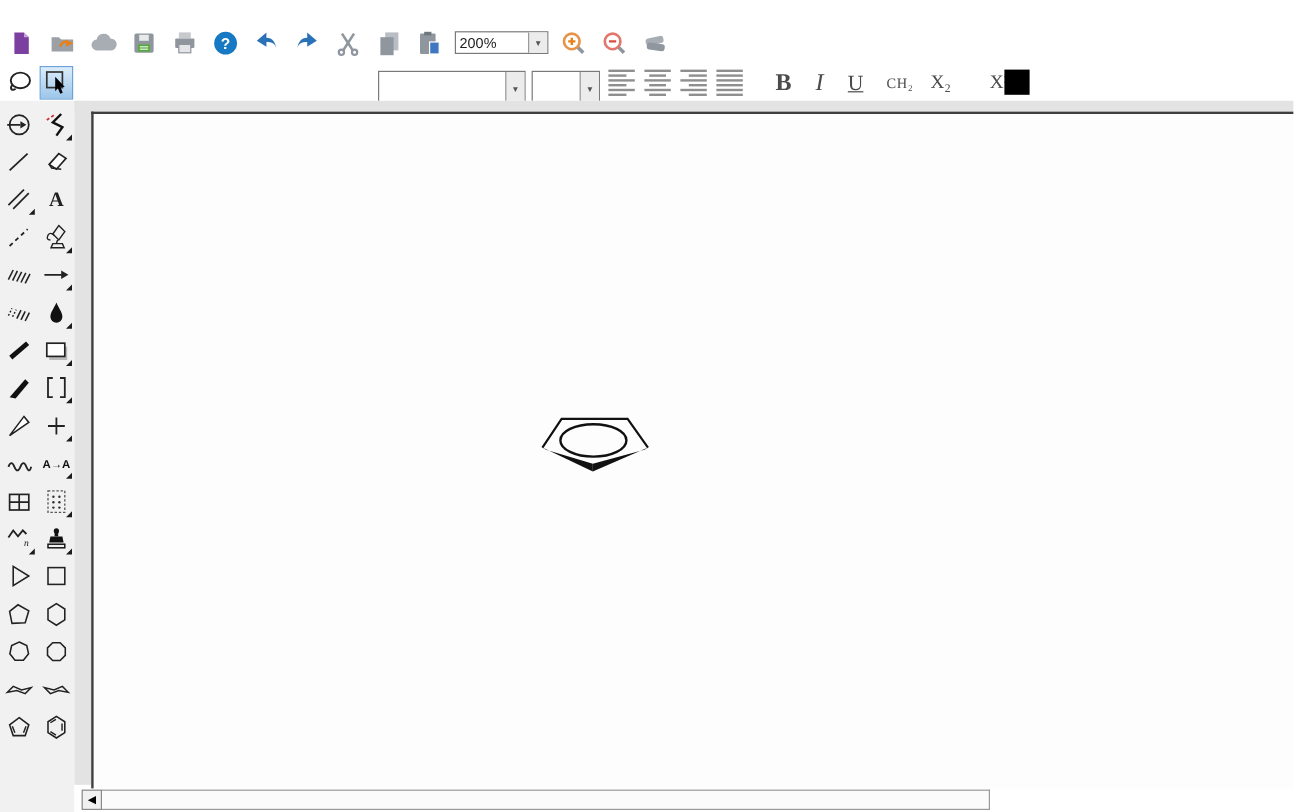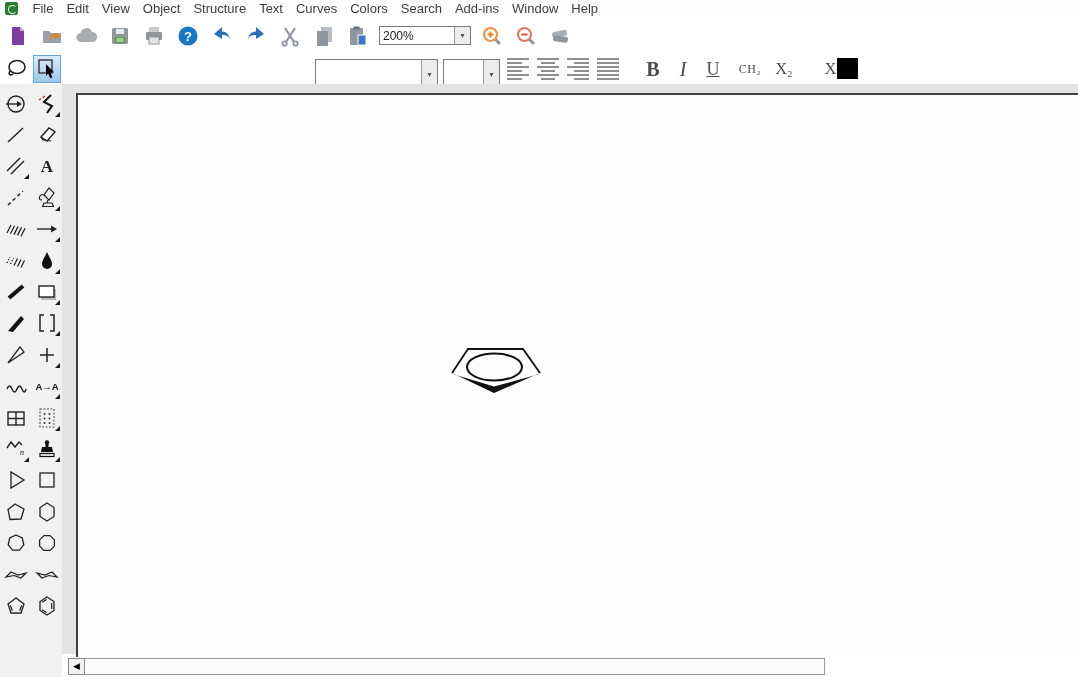--- a/index.html
+++ b/index.html
@@ -19,21 +19,21 @@
   
   #toolbar1 { position:absolute; left:0; top:17px; width:100%; height:37px;
               display:flex; align-items:center; padding-left:5px; gap:8px; background:#fff; }
   .tb-btn { width:26px; height:28px; display:flex; align-items:center; justify-content:center; }
   .combo { height:19px; background:#fff; border:1px solid #7a7a7a; display:flex;
            align-items:center; font-size:12px; color:#1c1c1c; }
   .combo .combo-text { flex:1; padding-left:3px; white-space:nowrap; overflow:hidden; }
   .combo .combo-btn { width:16px; height:100%; background:#ececec; border-left:1px solid #9a9a9a;
                       display:flex; align-items:center; justify-content:center; }
   .combo .combo-btn span { font-size:8px; color:#555; }
-  #zoom-combo { width:92px; }
+  #zoom-combo { width:78px; }
 
   
   #toolbar2 { position:absolute; left:0; top:54px; width:100%; height:30px; background:#fff; }
   .t2 { position:absolute; top:0; height:30px; display:flex; align-items:center; justify-content:center; }
   .tool28 { width:28px; height:28px; top:1px; }
   .active-tool { background:linear-gradient(180deg,#dcedfb 0%,#9cc6ea 100%);
                  border:1px solid #6da3d8; }
   #font-combo { left:315px; top:5px; width:123px; }
   #size-combo { left:443px; top:5px; width:57px; }
   .align-icn { display:flex; flex-direction:column; gap:2px; width:22px; }
@@ -69,35 +69,20 @@
   #hscroll-left { width:17px; height:17px; background:#f1f1f1; border:1px solid #8a8a8a;
                   display:flex; align-items:center; justify-content:center;
                   font-size:9px; color:#000; line-height:1; }
   #hscroll-track { flex:1; background:#fbfbfb; border:1px solid #9a9a9a; border-left:none; }
 </style>
 </head>
 <body>
 
 <div id="app">
 
-  <div id="menubar">
-    <span class="app-logo"></span>
-    <span class="menu-item">File</span>
-    <span class="menu-item">Edit</span>
-    <span class="menu-item">View</span>
-    <span class="menu-item">Object</span>
-    <span class="menu-item">Structure</span>
-    <span class="menu-item">Text</span>
-    <span class="menu-item">Curves</span>
-    <span class="menu-item">Colors</span>
-    <span class="menu-item">Search</span>
-    <span class="menu-item">Add-ins</span>
-    <span class="menu-item">Window</span>
-    <span class="menu-item">Help</span>
-  </div>
 
   <div id="toolbar1">
     <div class="tb-btn">
       <svg width="24" height="24">
         <path d="M6 3 H14 L18 7 V21 H6 Z" fill="#7b3fa0"></path>
         <polygon points="14,3 14,7 18,7" fill="#c9a3e0"></polygon>
       </svg>
     </div>
     <div class="tb-btn">
       <svg width="24" height="24">

